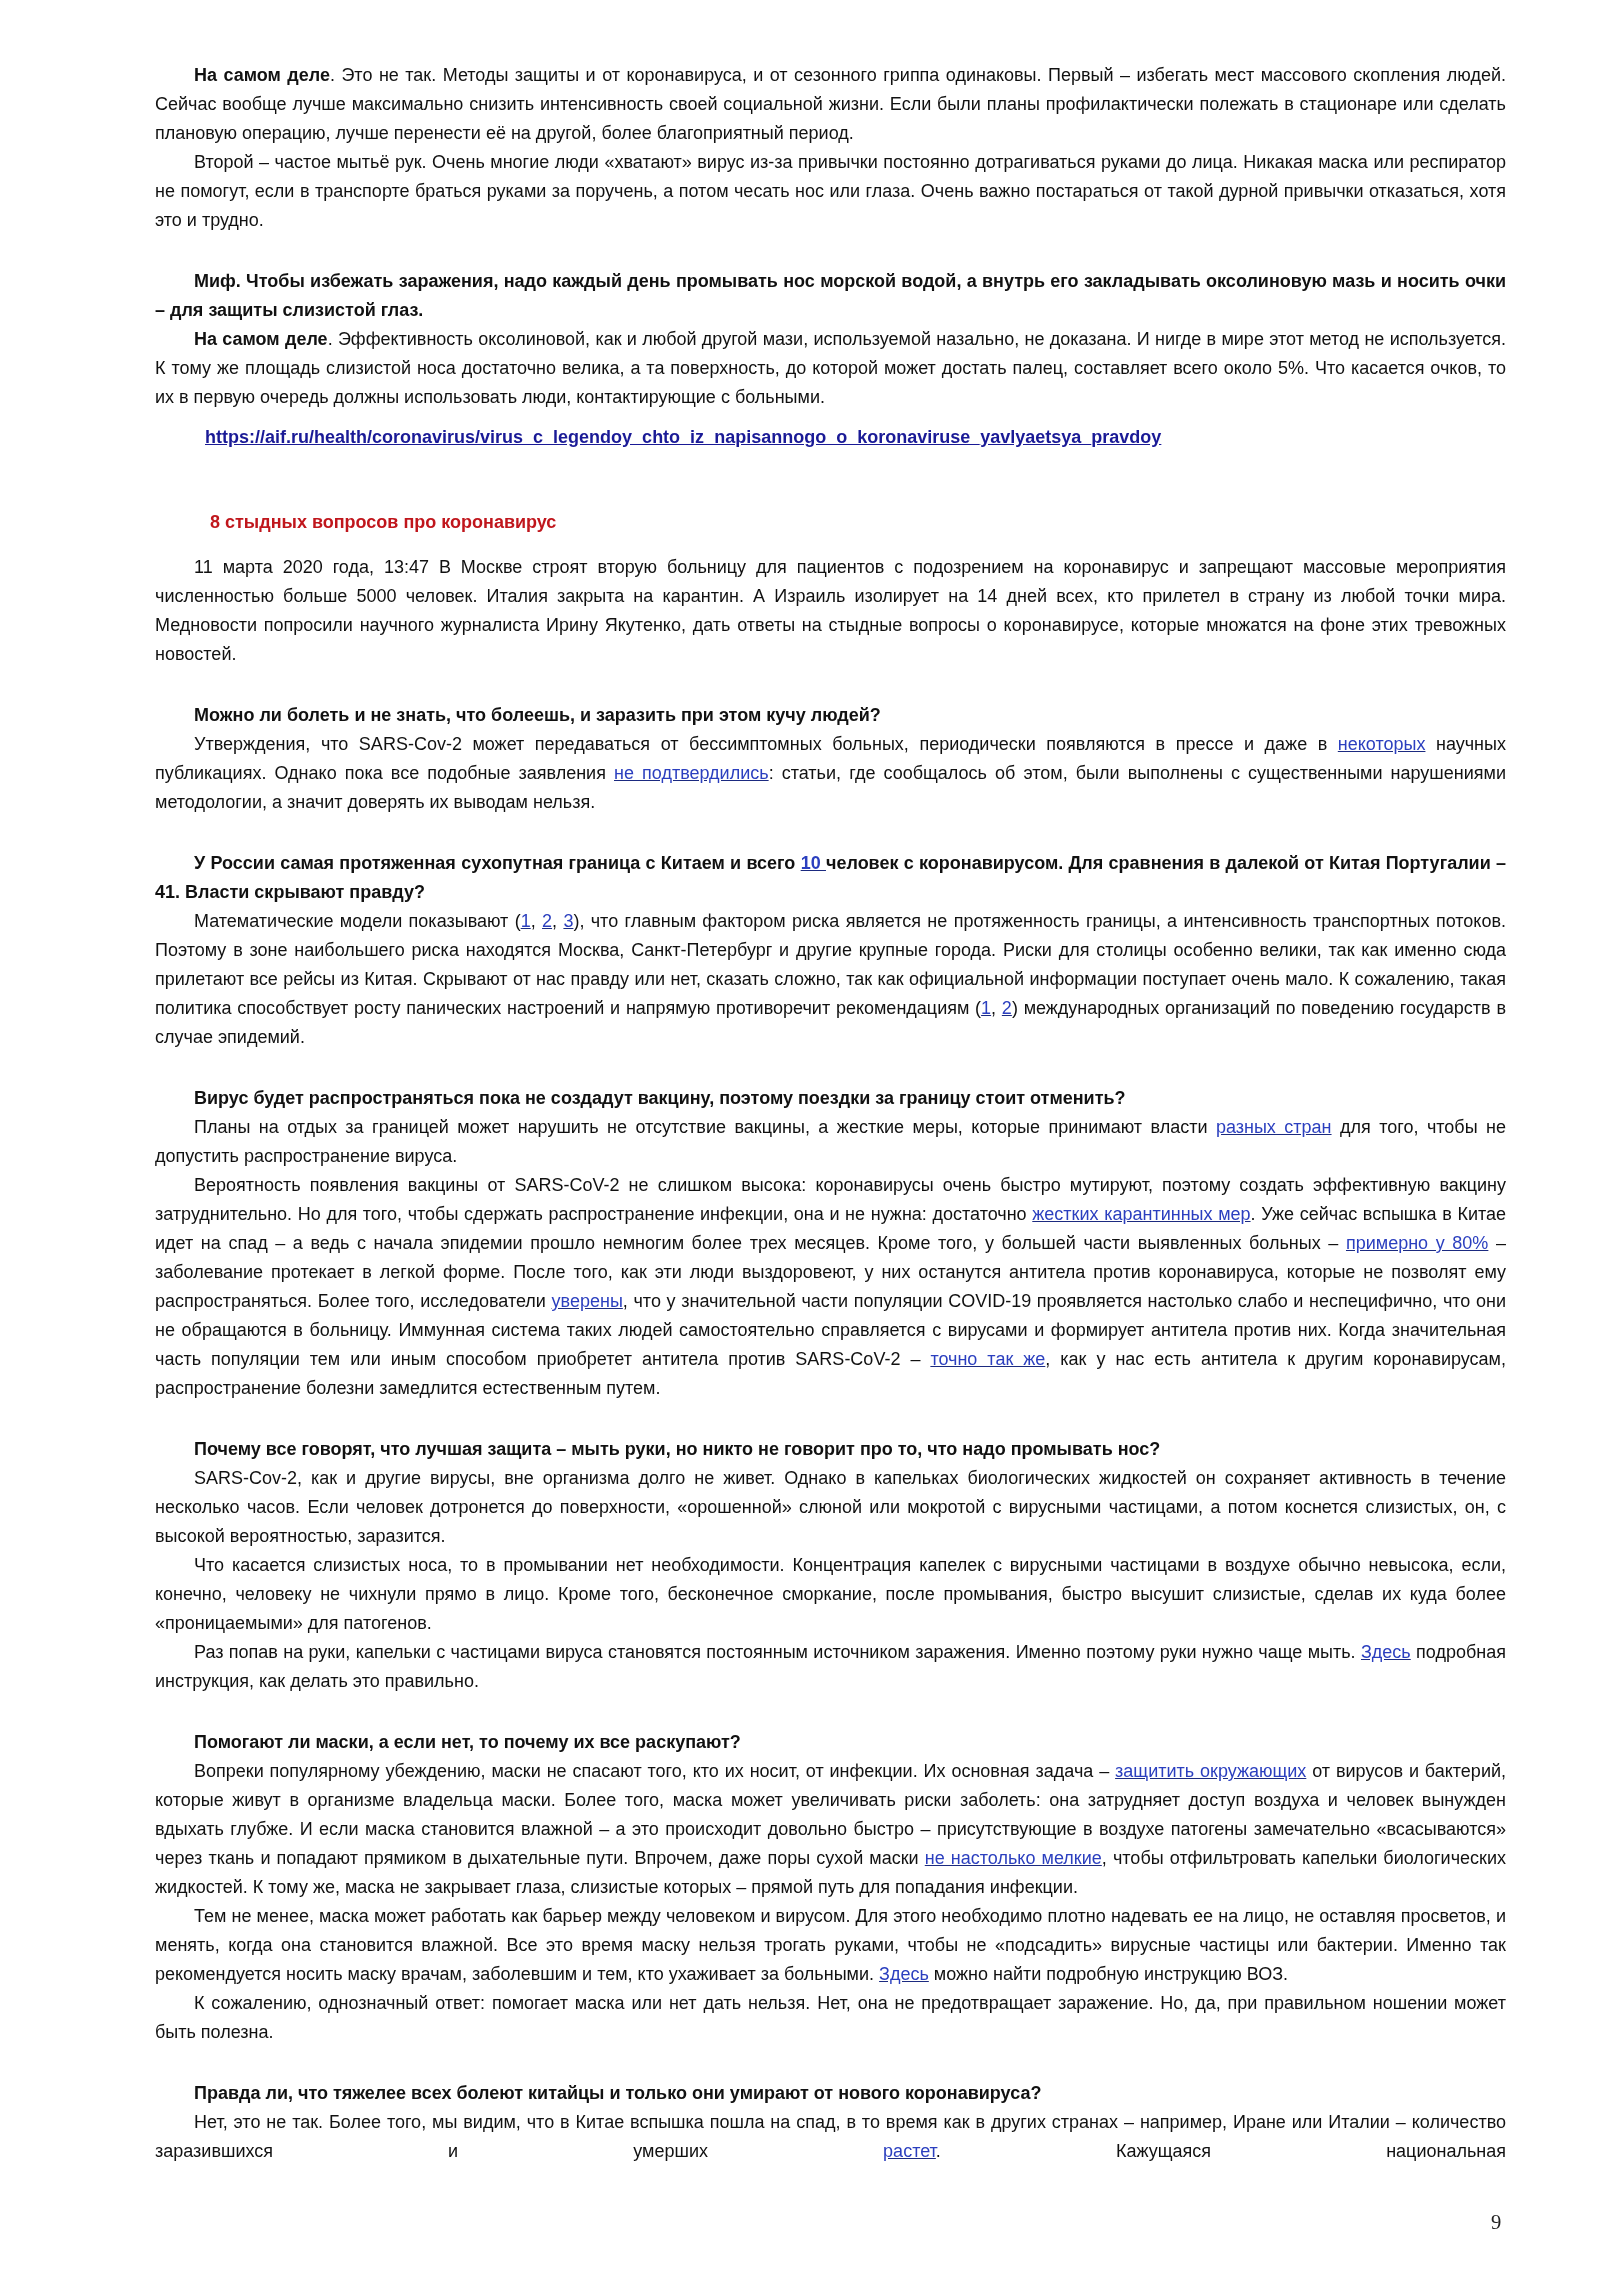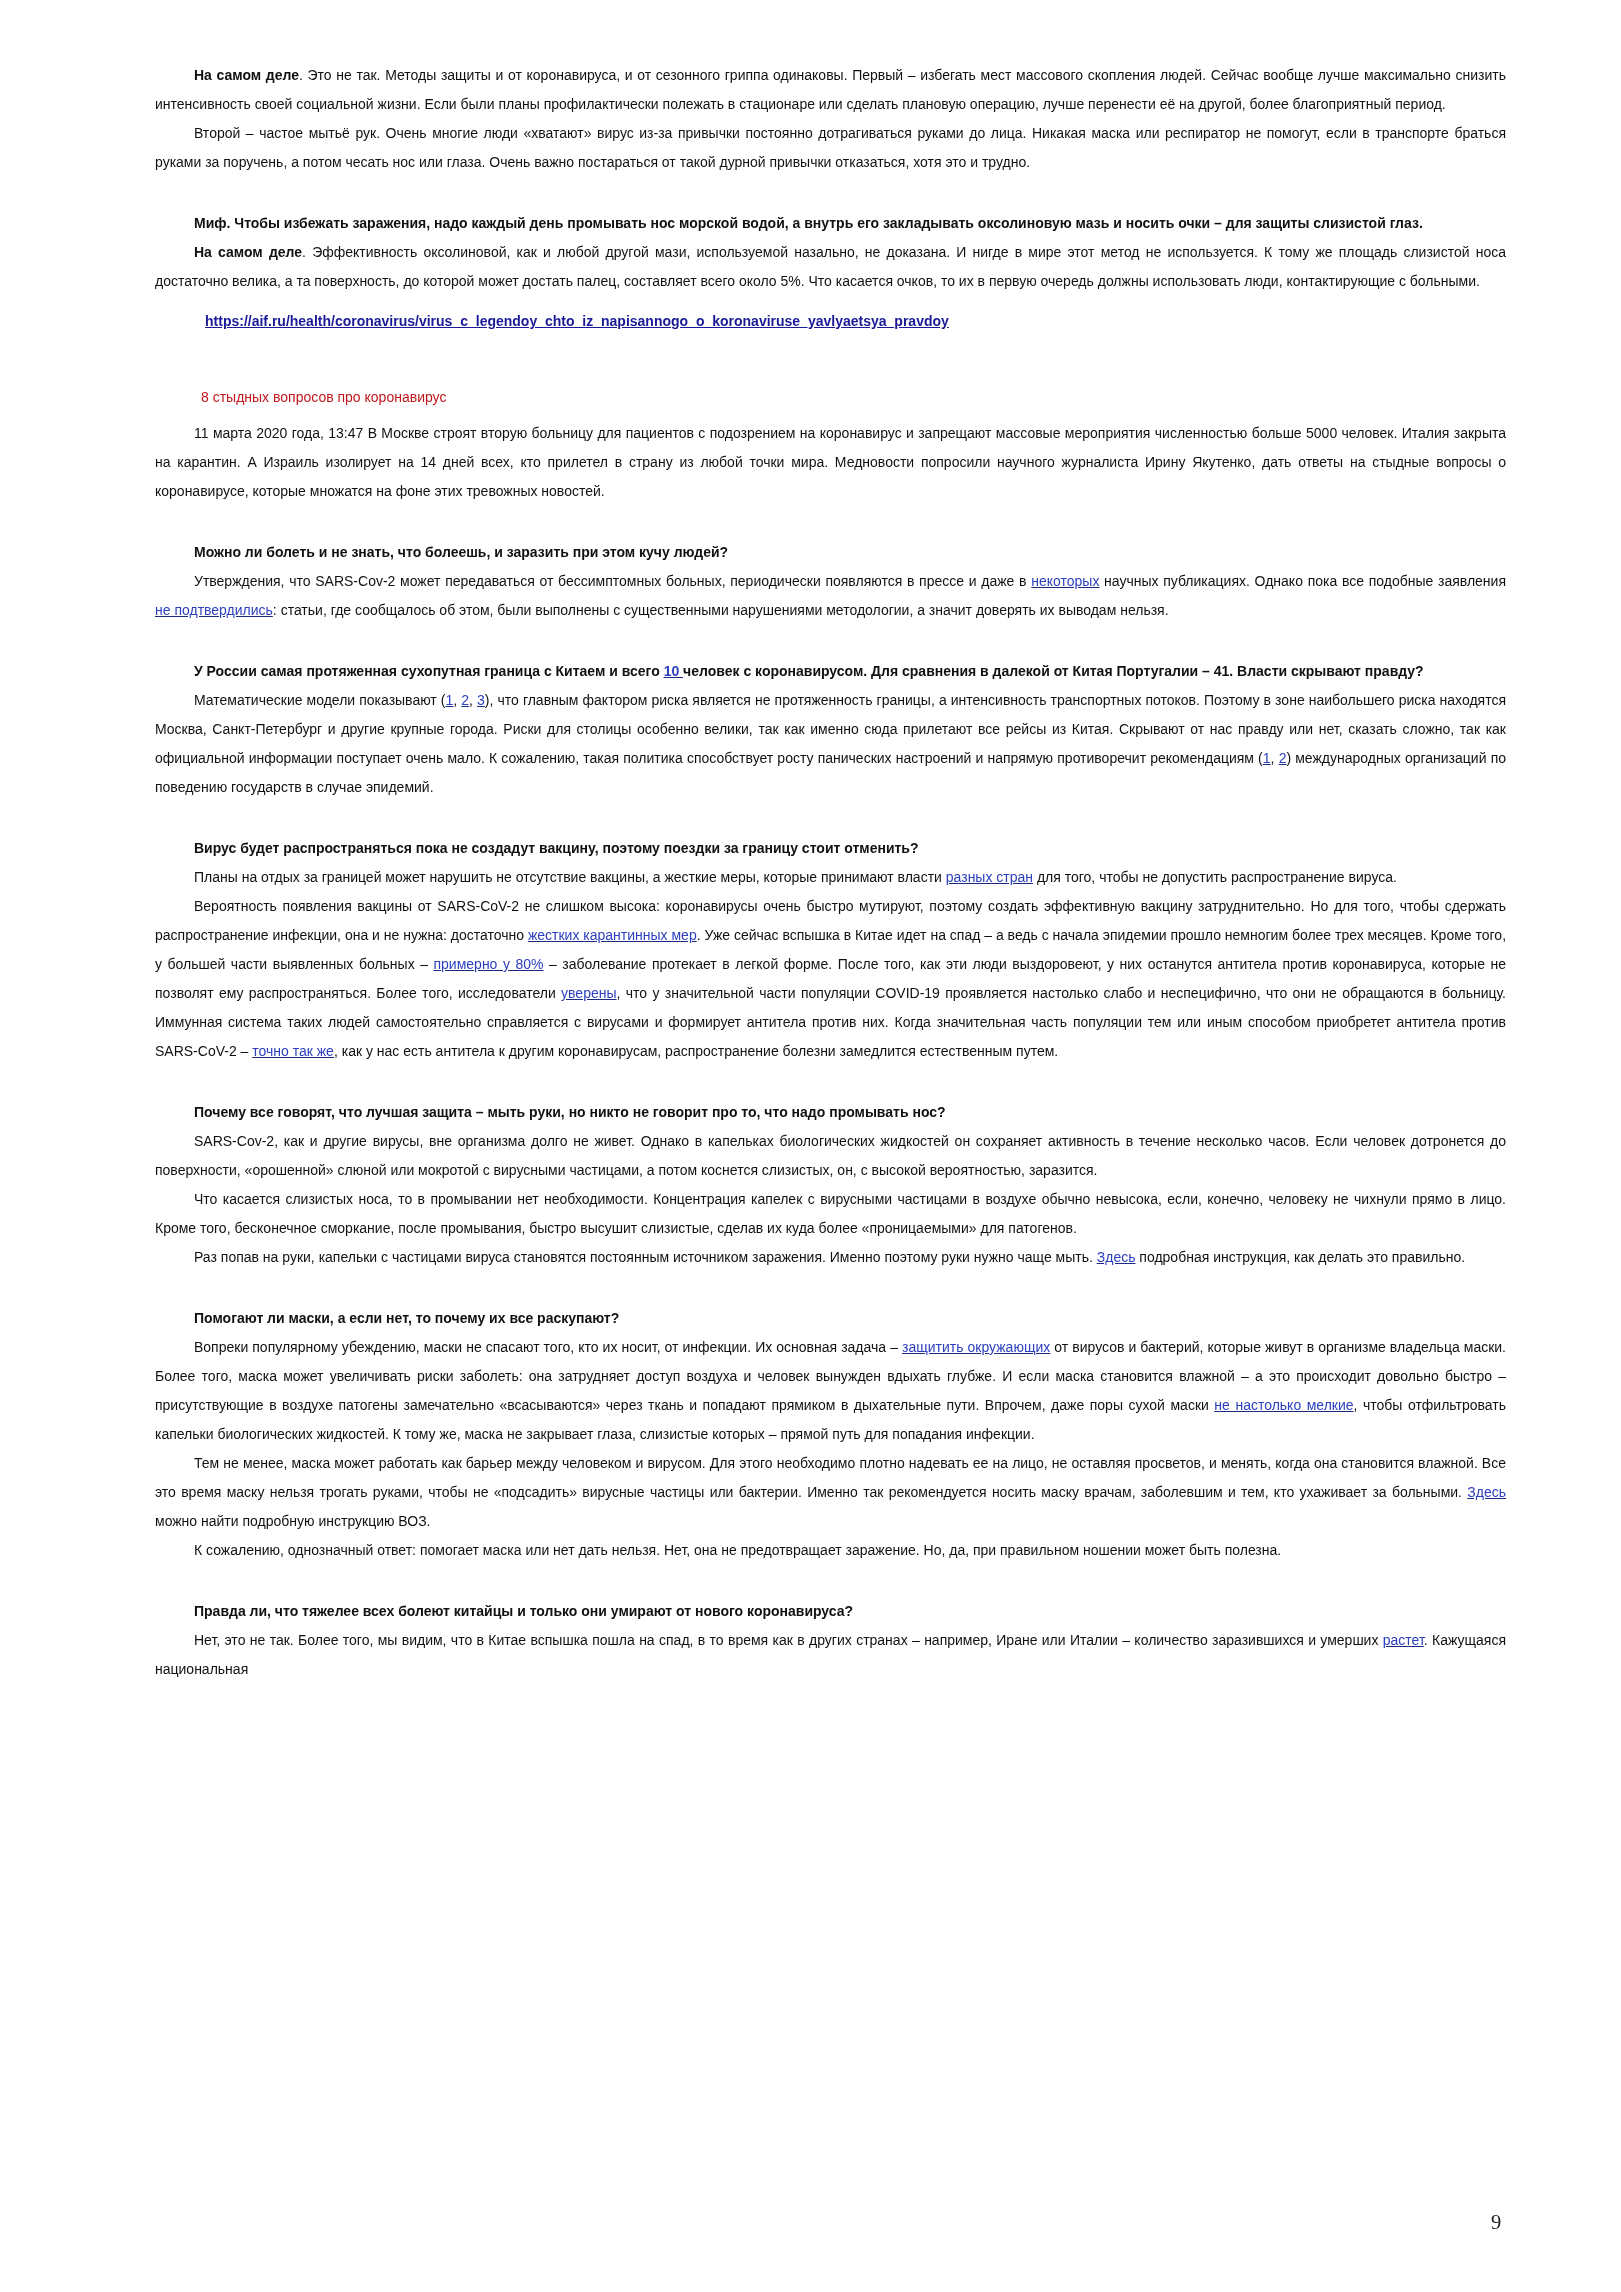--- a/index.html
+++ b/index.html
@@ -1,29 +1,29 @@
 <!DOCTYPE html>
 <html><head>
 <meta charset="utf-8">
 <style>
   html, body { margin: 0; padding: 0; background: #ffffff; }
   body { width: 1621px; height: 2293px; position: relative; overflow: hidden; }
   .page {
     position: absolute; left: 155px; top: 61px; width: 1351px;
     font-family: "Liberation Sans", "DejaVu Sans", sans-serif;
-    font-size: 14px; line-height: 29px; color: #111111;
+    font-size: 18px; line-height: 29px; color: #111111;
   }
   .p { text-align: justify; text-align-last: left; text-indent: 39px; margin: 0; }
   .b { font-weight: bold; }
   .q { font-weight: bold; margin-top: 32px; }
   a.lnk { color: #2b3fbf; text-decoration: underline; text-decoration-color: #1b2a80; }
   .src { margin: 11px; padding-left: 39px; }
   .src a { color: #1a1a96; font-weight: bold; text-decoration: underline; }
   .gap { height: 29px; }
-  .heading { color: #c0161c; font-weight: normal; margin: 7px; padding-left: 39px; }
+  .heading { color: #c0161c; font-weight: bold; margin: 16px; padding-left: 39px; }
   .pagenum {
     position: absolute; left: 1491px; top: 2211px;
     font-family: "Liberation Serif", "DejaVu Serif", serif; font-size: 20.6px; color: #222;
   }
 </style>
 </head>
 <body>
 
 <div class="page">
 

